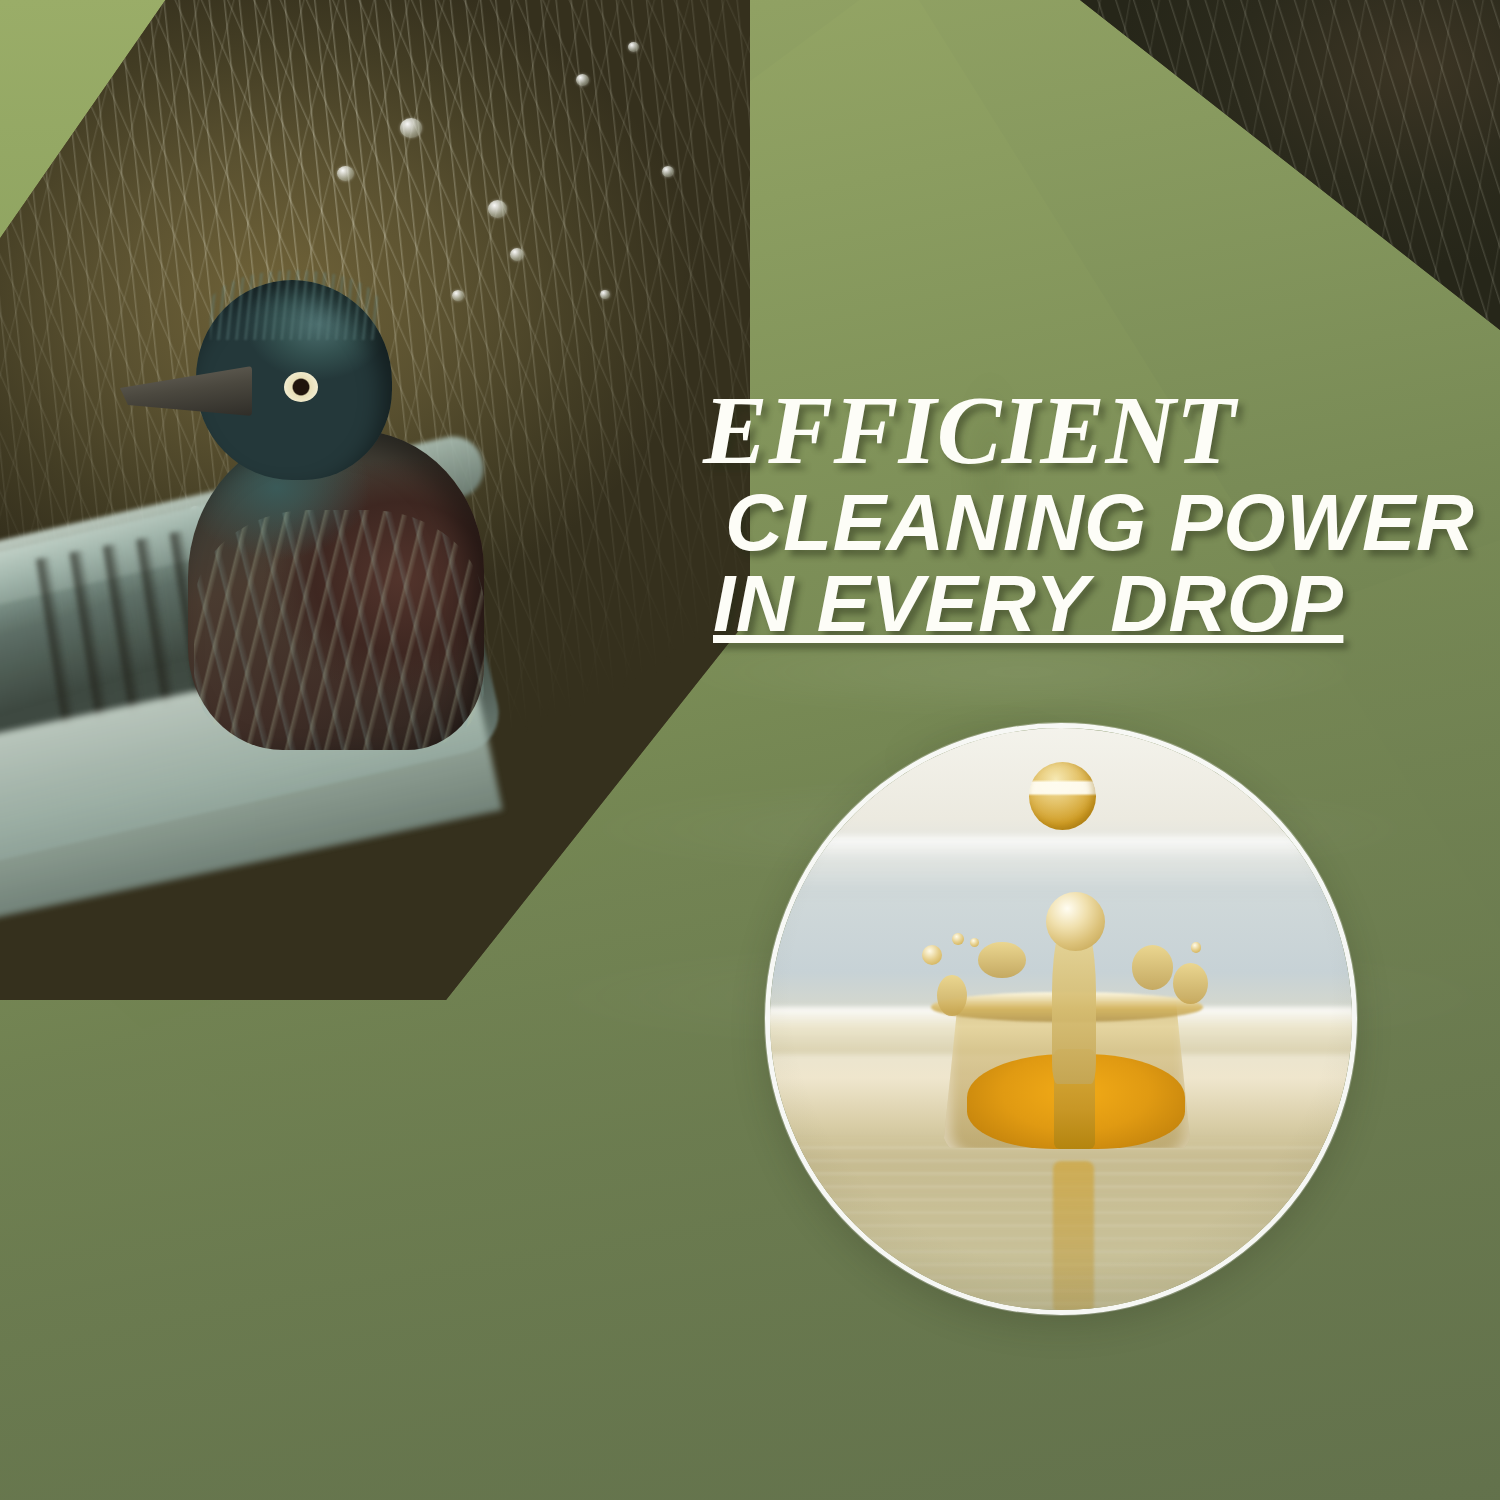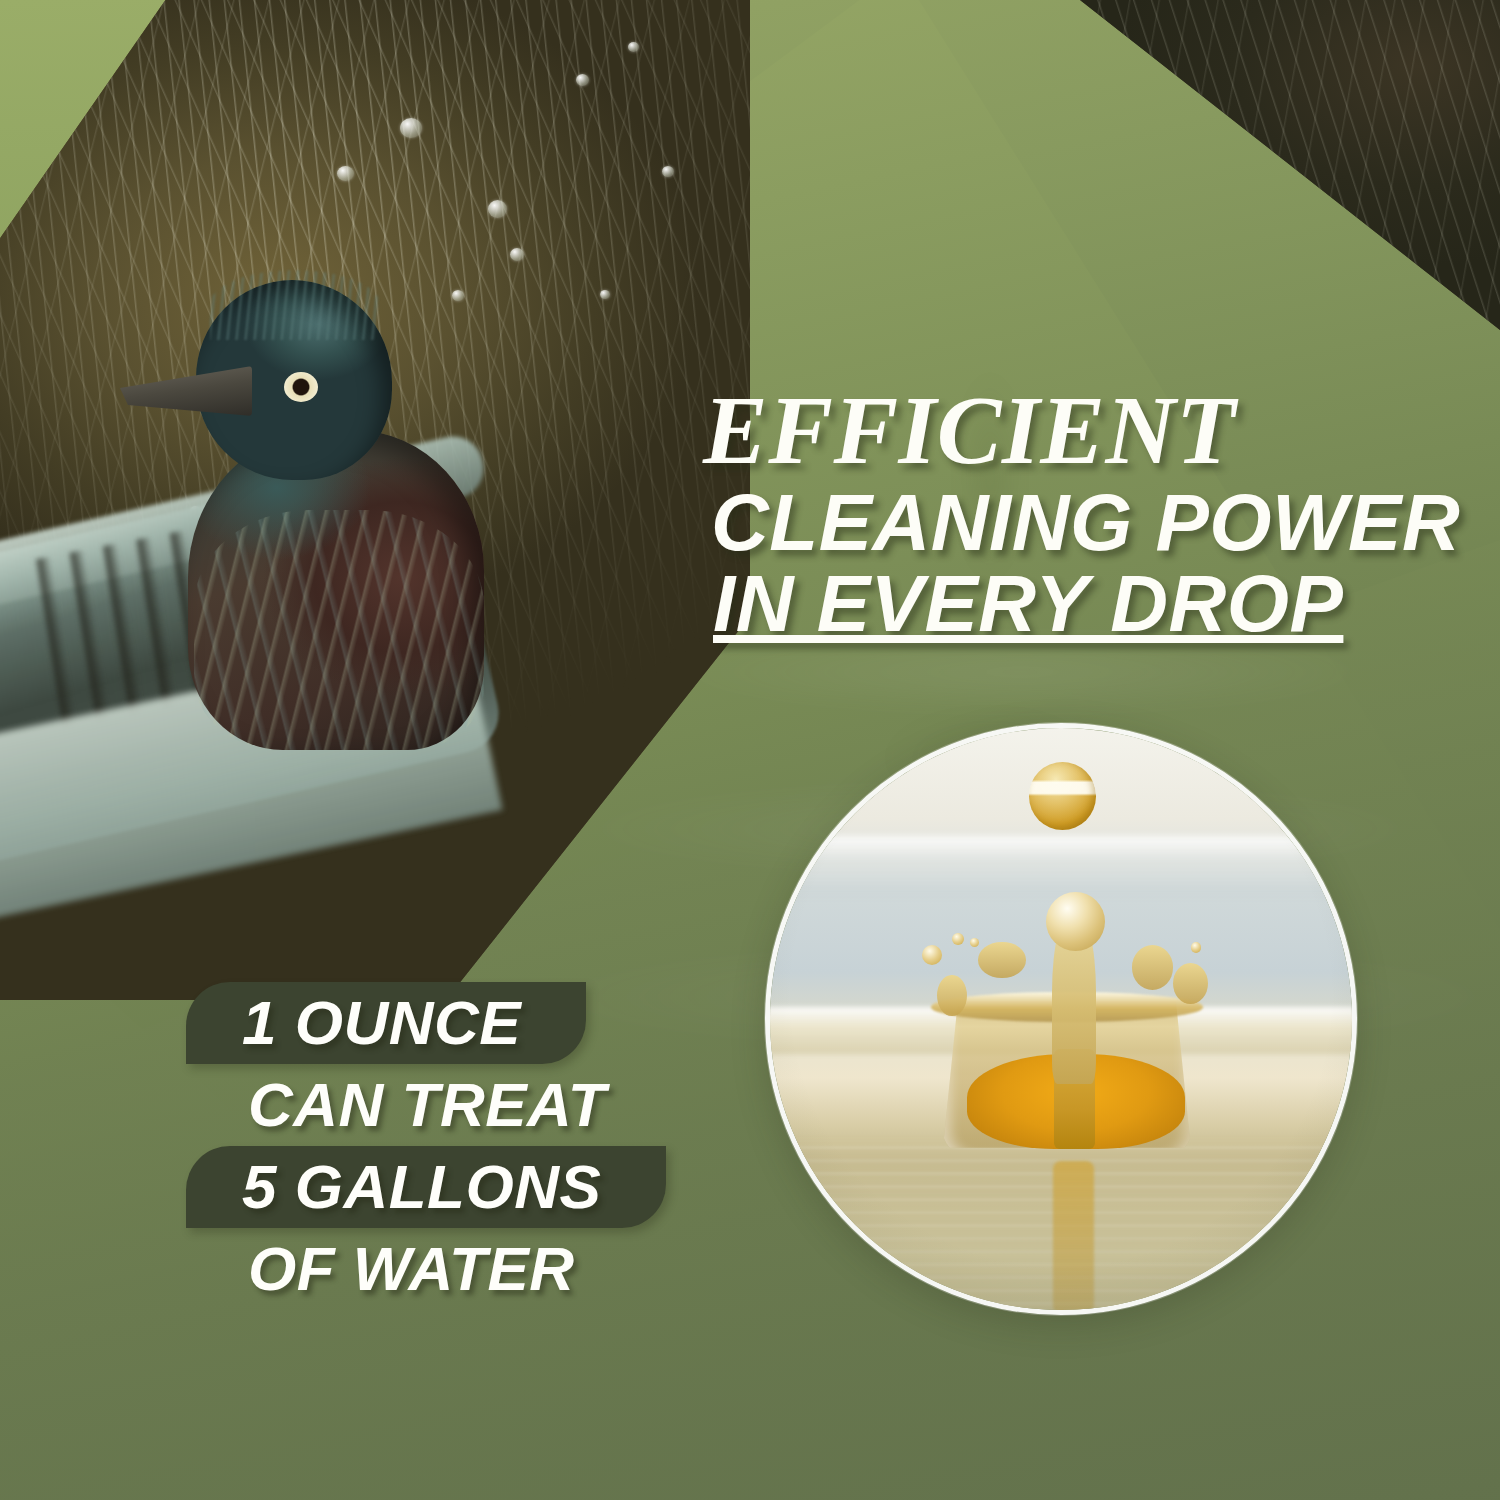--- a/index.html
+++ b/index.html
@@ -470,21 +470,21 @@
     margin: 0;
     color: #fdfdf7;
     font-weight: bold;
     font-style: italic;
     letter-spacing: .5px;
     line-height: .96;
     text-shadow: 5px 6px 6px rgba(38,44,22,.45);
     white-space: nowrap;
   }
   .hl-1 { font-size: 97px; font-family: Liberation Serif, serif; }
-  .hl-2 { font-size: 80px; margin-top: 8px; margin-left: 8px; }
+  .hl-2 { font-size: 80px; margin-top: 8px; margin-left: 22px; }
   .hl-3 { font-size: 80px; margin-top: 4px; margin-left: 10px; text-decoration: underline; }
 
   
   .claims {
     position: absolute;
     left: 186px; top: 982px;
     width: 620px;
   }
   .claim-row {
     position: relative;
@@ -605,30 +605,14 @@
       <div class="dc-tendril" style="left:62%;top:37.5%;width:7%;height:7.5%;"></div>
       <div class="dc-tendril" style="left:69%;top:40.5%;width:6%;height:7%;"></div>
       <div class="dc-spray" style="left:72%;top:37%;width:1.8%;height:1.8%;"></div>
 
       <div class="dc-droplet"></div>
 
       <div class="dc-vign"></div>
     </div>
   </div>
 
-  <div class="claims">
-    <div class="claim-row r1 w1">
-      <div class="claim-pill"></div>
-      <span class="claim-text">1 OUNCE</span>
-    </div>
-    <div class="claim-row r2">
-      <span class="claim-text">CAN TREAT</span>
-    </div>
-    <div class="claim-row r3 w3">
-      <div class="claim-pill"></div>
-      <span class="claim-text">5 GALLONS</span>
-    </div>
-    <div class="claim-row r4">
-      <span class="claim-text">OF WATER</span>
-    </div>
-  </div>
 
 </div>
 
 </body></html>

